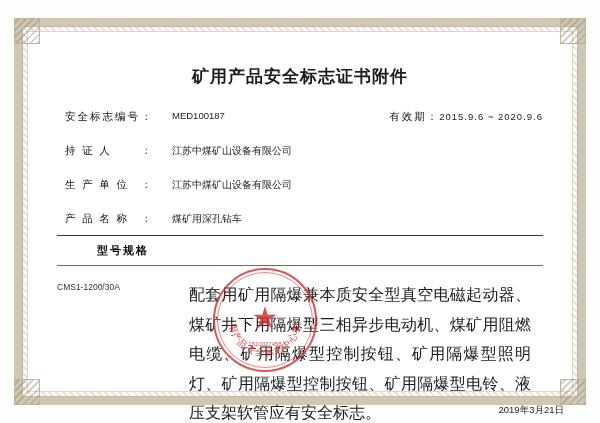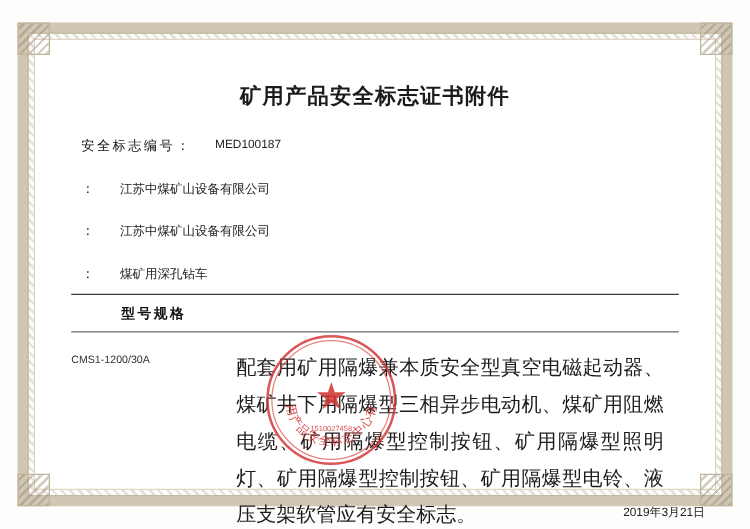--- a/index.html
+++ b/index.html
@@ -269,38 +269,44 @@
   <div class="corner tr"></div>
   <div class="corner bl"></div>
   <div class="corner br"></div>
 
   <div class="content">
 
     <div class="doc-title">矿用产品安全标志证书附件</div>
 
     <div class="meta">
 
+      <div class="validity">
+        <span class="vlabel">有效期：</span><span class="vvalue">2015.9.6 ~ 2020.9.6</span>
+      </div>
 
       <div class="meta-row">
         <span class="meta-label">安全标志编号</span>
         <span class="meta-colon">：</span>
         <span class="meta-value">MED100187</span>
       </div>
 
       <div class="meta-row">
+        <span class="meta-label">持 证 人</span>
         <span class="meta-colon">：</span>
         <span class="meta-value cn">江苏中煤矿山设备有限公司</span>
       </div>
 
       <div class="meta-row">
+        <span class="meta-label">生 产 单 位</span>
         <span class="meta-colon">：</span>
         <span class="meta-value cn">江苏中煤矿山设备有限公司</span>
       </div>
 
       <div class="meta-row">
+        <span class="meta-label">产 品 名 称</span>
         <span class="meta-colon">：</span>
         <span class="meta-value cn">煤矿用深孔钻车</span>
       </div>
 
     </div>
 
     <div class="hr-main"></div>
 
     <div class="table-head">
       <div class="th-model">型号规格</div>

